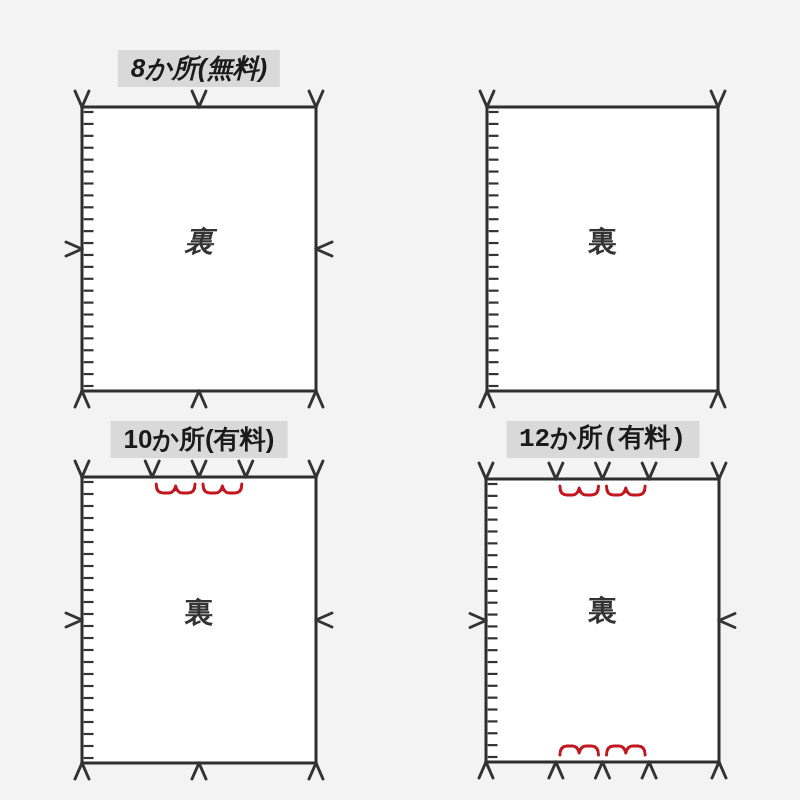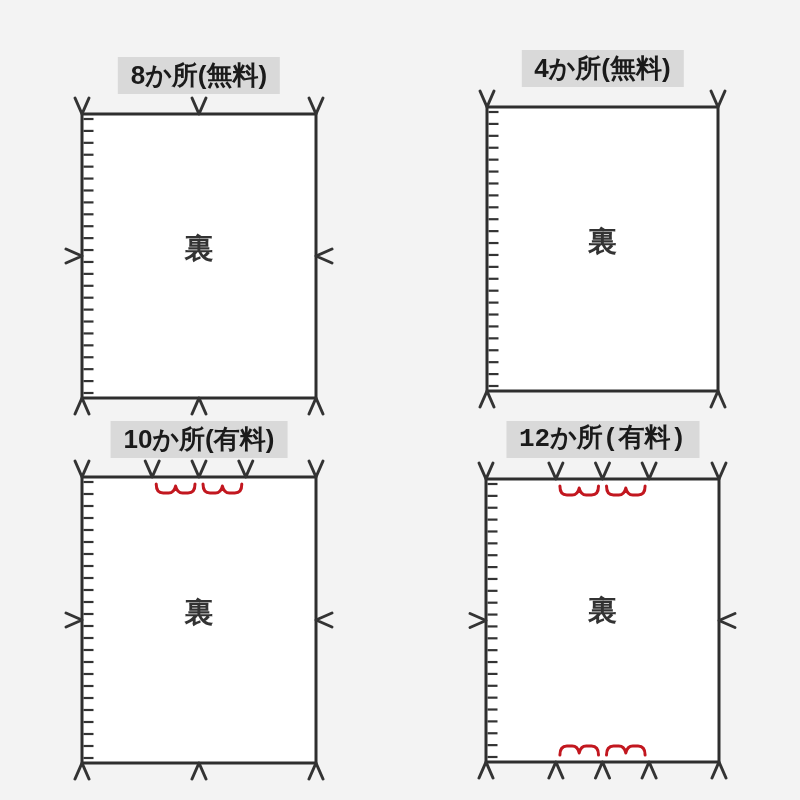--- a/index.html
+++ b/index.html
@@ -47,21 +47,21 @@
     font-size:18px;font-weight:bold;
     line-height:1.1;
     color:var(--red,#c2171f);
   }
 </style>
 </head>
 <body>
 
 <div class="page" style="--bg: #f3f3f3; --header-bg: #d9d9d9; --ink: #333333; --red: #c2171f;">
   <main class="panels">
-      <section class="panel" style="left: 62px; top: 94px; width: 274px; height: 324px;">
+      <section class="panel" style="left: 62px; top: 87px; width: 274px; height: 324px; font-style: italic;">
         <svg width="274" height="324">
           <rect x="20" y="20" width="234" height="284" fill="#ffffff" stroke="#2e2e2e" stroke-width="3"></rect>
           <g stroke="#333333" stroke-width="2.2">
             <line x1="21.5" y1="25" x2="31.5" y2="25"></line>
             <line x1="21.5" y1="36.91304347826087" x2="31.5" y2="36.91304347826087"></line>
             <line x1="21.5" y1="48.826086956521735" x2="31.5" y2="48.826086956521735"></line>
             <line x1="21.5" y1="60.73913043478261" x2="31.5" y2="60.73913043478261"></line>
             <line x1="21.5" y1="72.65217391304347" x2="31.5" y2="72.65217391304347"></line>
             <line x1="21.5" y1="84.56521739130434" x2="31.5" y2="84.56521739130434"></line>
             <line x1="21.5" y1="96.47826086956522" x2="31.5" y2="96.47826086956522"></line>
@@ -126,21 +126,20 @@
             <line x1="21.5" y1="287.0869565217391" x2="31.5" y2="287.0869565217391"></line>
             <line x1="21.5" y1="299" x2="31.5" y2="299"></line>
           </g>
           <g stroke="#333333" stroke-width="3" fill="none" stroke-linecap="round" stroke-linejoin="round">
             <path d="M 13 4 L 20 20 L 27 4"></path>
             <path d="M 244 4 L 251 20 L 258 4"></path>
             <path d="M 13 320 L 20 304 L 27 320"></path>
             <path d="M 244 320 L 251 304 L 258 320"></path>
           </g>
         </svg>
-        <div class="panel-header" style="left: 135.5px; top: -37px;">4か所(無料)</div>
         <div class="back-label" style="left: 20px; width: 231px; top: 134px;">裏</div>
       </section>
       <section class="panel" style="left: 62px; top: 457px; width: 274px; height: 326px;">
         <div class="measure-label" style="left: 71.6px; top: 41px;">25cm</div>
         <div class="measure-label" style="left: 118.4px; top: 41px;">25cm</div>
         <svg width="274" height="326">
           <rect x="20" y="20" width="234" height="286" fill="#ffffff" stroke="#2e2e2e" stroke-width="3"></rect>
           <g stroke="#333333" stroke-width="2.2">
             <line x1="21.5" y1="25" x2="31.5" y2="25"></line>
             <line x1="21.5" y1="37" x2="31.5" y2="37"></line>

